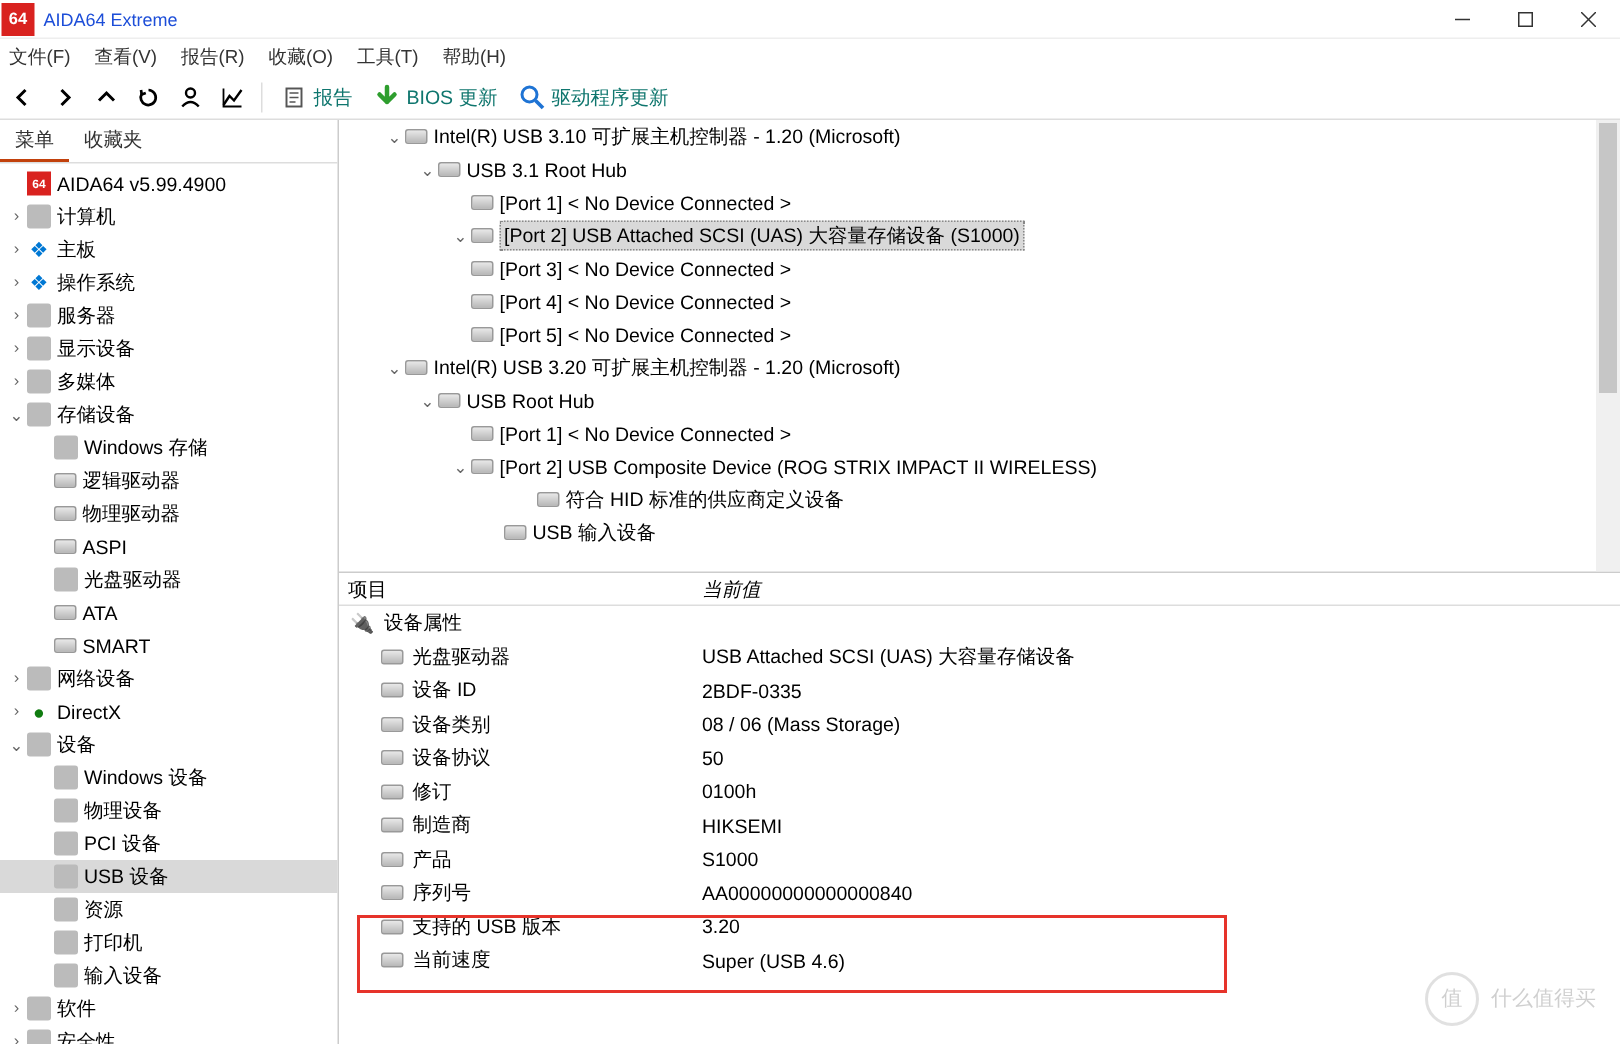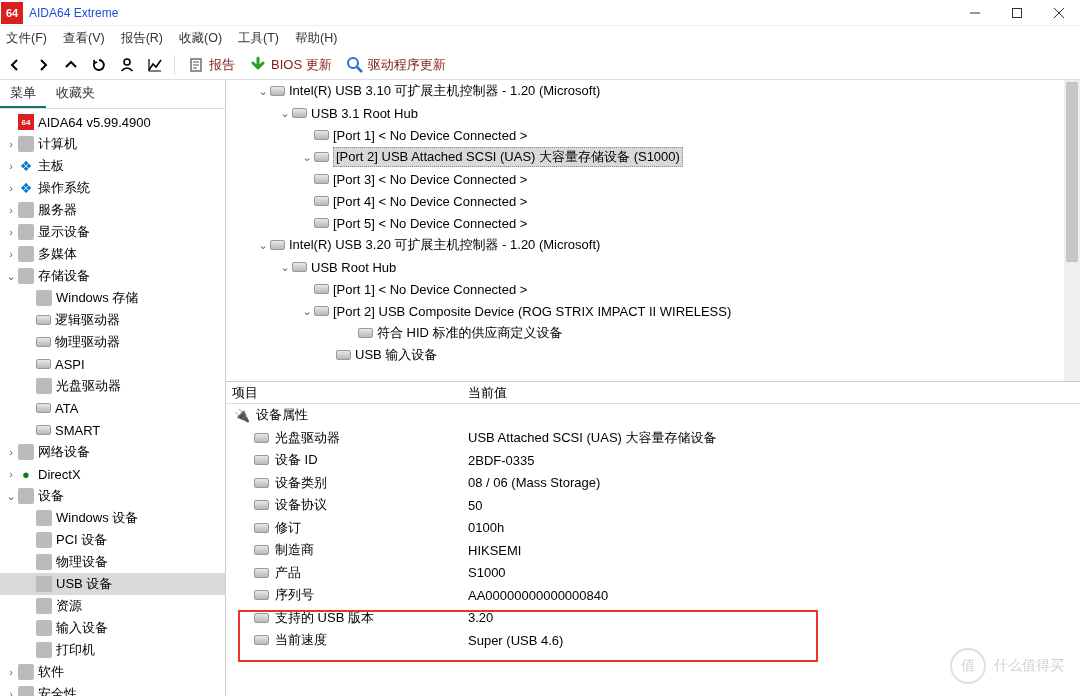--- a/index.html
+++ b/index.html
@@ -9,47 +9,47 @@
 .titlebar .title { margin-left: 6px; color: #1d4ed8; font-size: 12px; }
 .titlebar .spacer { flex: 1; }
 .win-controls { display: flex; }
 .win-btn { width: 42px; height: 26px; display: flex; align-items: center; justify-content: center; color: #555; }
 .win-btn svg { width: 10px; height: 10px; }
 .menubar { height: 24px; display: flex; align-items: center; padding: 0 6px; gap: 16px; font-size: 12.5px; color: #333; }
 .menubar span { cursor: default; }
 .toolbar { height: 30px; display: flex; align-items: center; padding: 0 4px; gap: 6px; border-bottom: 1px solid #ddd; }
 .tb-ico { width: 22px; height: 22px; display: flex; align-items: center; justify-content: center; color: #333; }
 .tb-sep { width: 1px; height: 20px; background: #ddd; margin: 0 2px; }
-.tb-btn { display: flex; align-items: center; gap: 4px; padding: 2px 4px; font-size: 13px; color: #7f1d1d; }
+.tb-btn { display: flex; align-items: center; gap: 4px; padding: 2px 4px; font-size: 13px; color: #0f766e; }
 .tb-btn .ic { width: 18px; height: 18px; display: flex; align-items: center; justify-content: center; }
 .body-split { display: flex; height: calc(100% - 80px); }
 .left-pane { width: 226px; border-right: 1px solid #ccc; display: flex; flex-direction: column; }
 .tabs-row { display: flex; border-bottom: 1px solid #ddd; font-size: 13px; }
 .tabs-row .tab { padding: 4px 10px; color: #333; }
-.tabs-row .tab.active { border-bottom: 2px solid #0f766e; }
+.tabs-row .tab.active { border-bottom: 2px solid #c2410c; }
 .tree { flex: 1; overflow: auto; padding: 2px 0 6px 0; }
 .tree-item { display: flex; align-items: center; height: 22px; padding-left: 4px; white-space: nowrap; }
 .tree-item.sel { background: #d9d9d9; }
 .tw { width: 14px; text-align: center; color: #666; font-size: 11px; }
 .ind { display: inline-block; }
 .ico { width: 16px; height: 16px; margin-right: 4px; display: inline-flex; align-items: center; justify-content: center; flex-shrink: 0; }
 .ico.logo64 { background: #d9221f; color: #fff; font-size: 8px; font-weight: bold; }
 .ico.generic { background: #bbb; border-radius: 2px; }
 .ico.win { color: #0078d4; font-size: 14px; }
 .ico.xbox { color: #107c10; border-radius: 50%; }
 .ico.drive { background: linear-gradient(#e8e8e8,#b8b8b8); border-radius: 2px; height: 10px; width: 15px; border: 1px solid #999; }
 .right-pane { flex: 1; display: flex; flex-direction: column; min-width: 0; }
 .top-tree { flex: 0 0 302px; overflow: auto; border-bottom: 1px solid #ccc; position: relative; }
 .top-tree .tree-item { padding-left: 10px; }
 .top-tree .tree-item.hl { }
 .top-tree .tree-item.hl .lbl { background: #d9d9d9; border: 1px dotted #888; padding: 0 2px; }
 .details { flex: 1; overflow: auto; position: relative; }
 .details-header { display: flex; height: 22px; border-bottom: 1px solid #ddd; background: #fff; position: sticky; top: 0; }
 .details-header .col1 { width: 240px; padding-left: 6px; display: flex; align-items: center; }
-.details-header .col2 { flex: 1; padding-left: 2px; display: flex; align-items: center; }
+.details-header .col2 { flex: 1; padding-left: 2px; display: flex; align-items: center; font-style: italic; }
 .row { display: flex; height: 22.5px; align-items: center; }
 .row .c1 { width: 240px; padding-left: 8px; display: flex; align-items: center; }
 .row .c1.sub { padding-left: 28px; }
 .row .c2 { flex: 1; padding-left: 2px; }
 .row .ico { margin-right: 6px; }
 .scrollbar-v { position: absolute; right: 0; top: 0; bottom: 0; width: 16px; background: #f0f0f0; }
 .scrollbar-v .thumb { position: absolute; left: 2px; right: 2px; background: #c6c6c6; border-radius: 0; }
 .redbox { position: absolute; border: 2px solid #e6332a; pointer-events: none; }
 .watermark { position: absolute; right: 10px; bottom: 10px; width: 120px; height: 40px; opacity: 0.25; display: flex; align-items: center; gap: 8px; font-size: 14px; color: #444; pointer-events: none; }
 .watermark .circ { width: 36px; height: 36px; border: 2px solid #888; border-radius: 50%; display: flex; align-items: center; justify-content: center; }
@@ -273,51 +273,51 @@
         <div class="tree-item">
           <span class="ind" style="width: 18px;"></span>
           <span class="tw"></span>
           <span class="ico generic"></span>
           <span>Windows 设备</span>
         </div>
         <div class="tree-item">
           <span class="ind" style="width: 18px;"></span>
           <span class="tw"></span>
           <span class="ico generic"></span>
+          <span>物理设备</span>
+        </div>
+        <div class="tree-item">
+          <span class="ind" style="width: 18px;"></span>
+          <span class="tw"></span>
+          <span class="ico generic"></span>
           <span>PCI 设备</span>
         </div>
-        <div class="tree-item">
-          <span class="ind" style="width: 18px;"></span>
-          <span class="tw"></span>
-          <span class="ico generic"></span>
-          <span>物理设备</span>
-        </div>
         <div class="tree-item sel">
           <span class="ind" style="width: 18px;"></span>
           <span class="tw"></span>
           <span class="ico generic"></span>
           <span>USB 设备</span>
         </div>
         <div class="tree-item">
           <span class="ind" style="width: 18px;"></span>
           <span class="tw"></span>
           <span class="ico generic"></span>
           <span>资源</span>
         </div>
         <div class="tree-item">
           <span class="ind" style="width: 18px;"></span>
           <span class="tw"></span>
           <span class="ico generic"></span>
+          <span>打印机</span>
+        </div>
+        <div class="tree-item">
+          <span class="ind" style="width: 18px;"></span>
+          <span class="tw"></span>
+          <span class="ico generic"></span>
           <span>输入设备</span>
-        </div>
-        <div class="tree-item">
-          <span class="ind" style="width: 18px;"></span>
-          <span class="tw"></span>
-          <span class="ico generic"></span>
-          <span>打印机</span>
         </div>
         <div class="tree-item">
           <span class="ind" style="width: 0px;"></span>
           <span class="tw">›</span>
           <span class="ico generic"></span>
           <span>软件</span>
         </div>
         <div class="tree-item">
           <span class="ind" style="width: 0px;"></span>
           <span class="tw">›</span>

